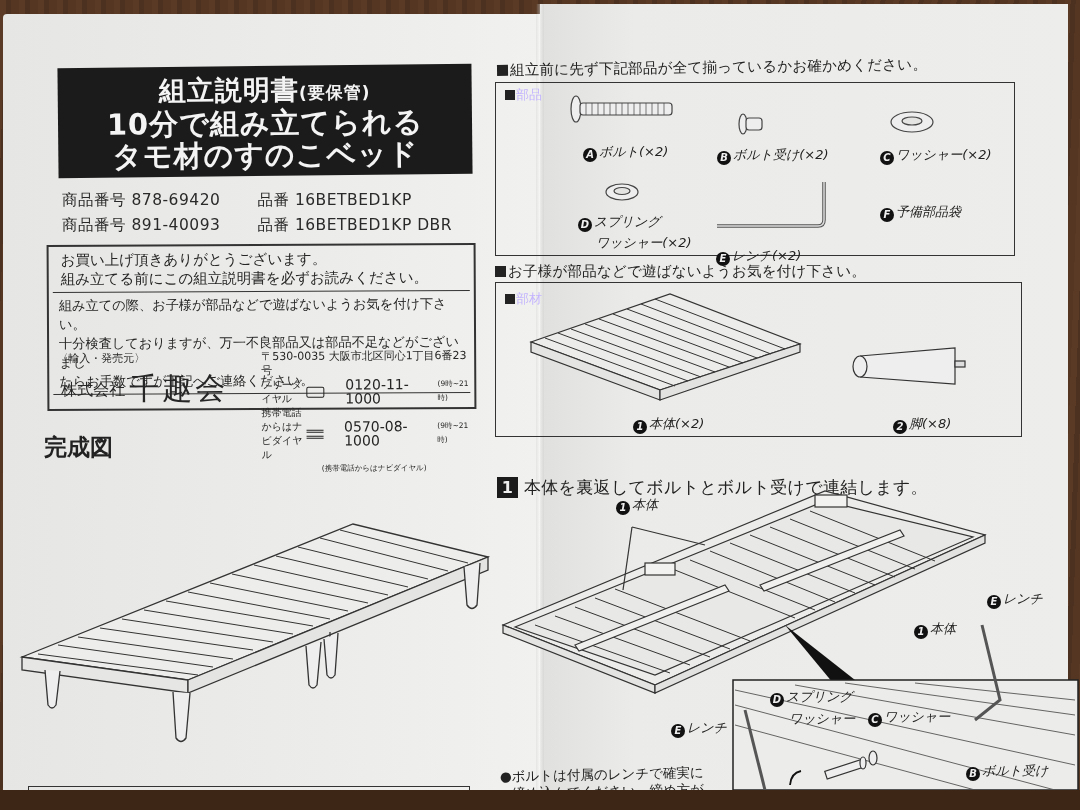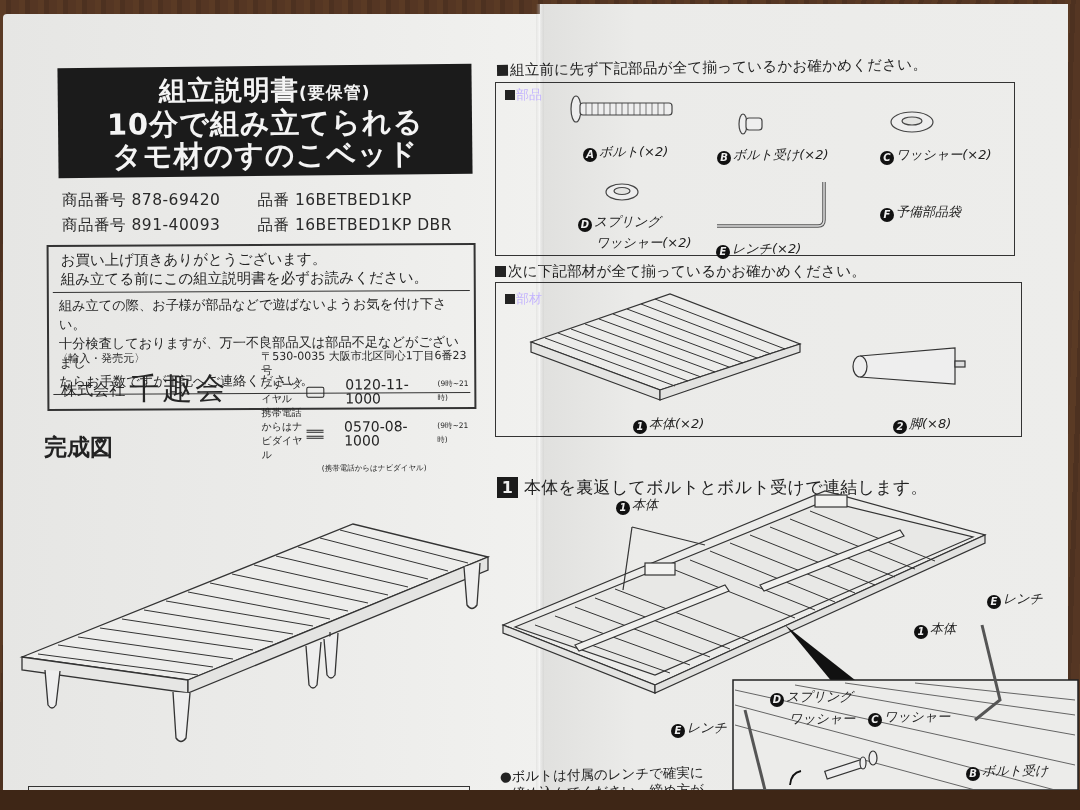--- a/index.html
+++ b/index.html
@@ -188,24 +188,24 @@
     <path d="M157,136 L258,136 Q264,136 264,130 L264,92" fill="none" stroke-width="3.5" stroke="#555"></path>
     <path d="M157,136 L258,136 Q264,136 264,130 L264,92" fill="none" stroke-width="1.5" stroke="#ddd"></path>
   </g>
 </svg>
 
 <div class="part-lbl" style="left:583px;top:143px"><span class="circ">A</span><span>ボルト</span><span>(×2)</span></div>
 <div class="part-lbl" style="left:717px;top:146px"><span class="circ">B</span><span>ボルト受け</span><span>(×2)</span></div>
 <div class="part-lbl" style="left:880px;top:146px"><span class="circ">C</span><span>ワッシャー</span><span>(×2)</span></div>
 <div class="part-lbl" style="left:578px;top:213px"><span class="circ">D</span><span>スプリング</span></div>
 <div class="part-lbl" style="left:596px;top:234px"><span>ワッシャー</span><span>(×2)</span></div>
-<div class="part-lbl" style="left:716px;top:240px"><span class="circ">E</span><span>レンチ</span><span>(×2)</span></div>
+<div class="part-lbl" style="left:716px;top:247px"><span class="circ">E</span><span>レンチ</span><span>(×2)</span></div>
 <div class="part-lbl" style="left:880px;top:203px"><span class="circ">F</span><span>予備部品袋</span></div>
 
-<div class="hd" style="left:495px;top:262px"><span class="sq"></span><span>次に下記部材が全て揃っているかお確かめください。</span></div>
+<div class="hd" style="left:495px;top:262px"><span class="sq"></span><span>お子様が部品などで遊ばないようお気を付け下さい。</span></div>
 <div class="box" style="left:495px;top:282px;width:525px;height:153px"></div>
 <div class="lbl-small" style="left:505px;top:290px"><span class="sq"></span><span>部材</span></div>
 
 <svg class="svgabs" style="left:525px;top:290px" width="460" height="120" viewBox="0 0 460 120">
   <g stroke="#333" stroke-width="1.2">
     <polygon points="6,52 145,4 275,54 135,100" fill="#ececea"></polygon>
     <polygon points="6,52 135,100 135,110 6,62" fill="#e4e4e2"></polygon>
     <polygon points="135,100 275,54 275,62 135,110" fill="#e2e2e0"></polygon>
     <g stroke-width="1">
       <line x1="20" y1="48" x2="150" y2="96"></line>

